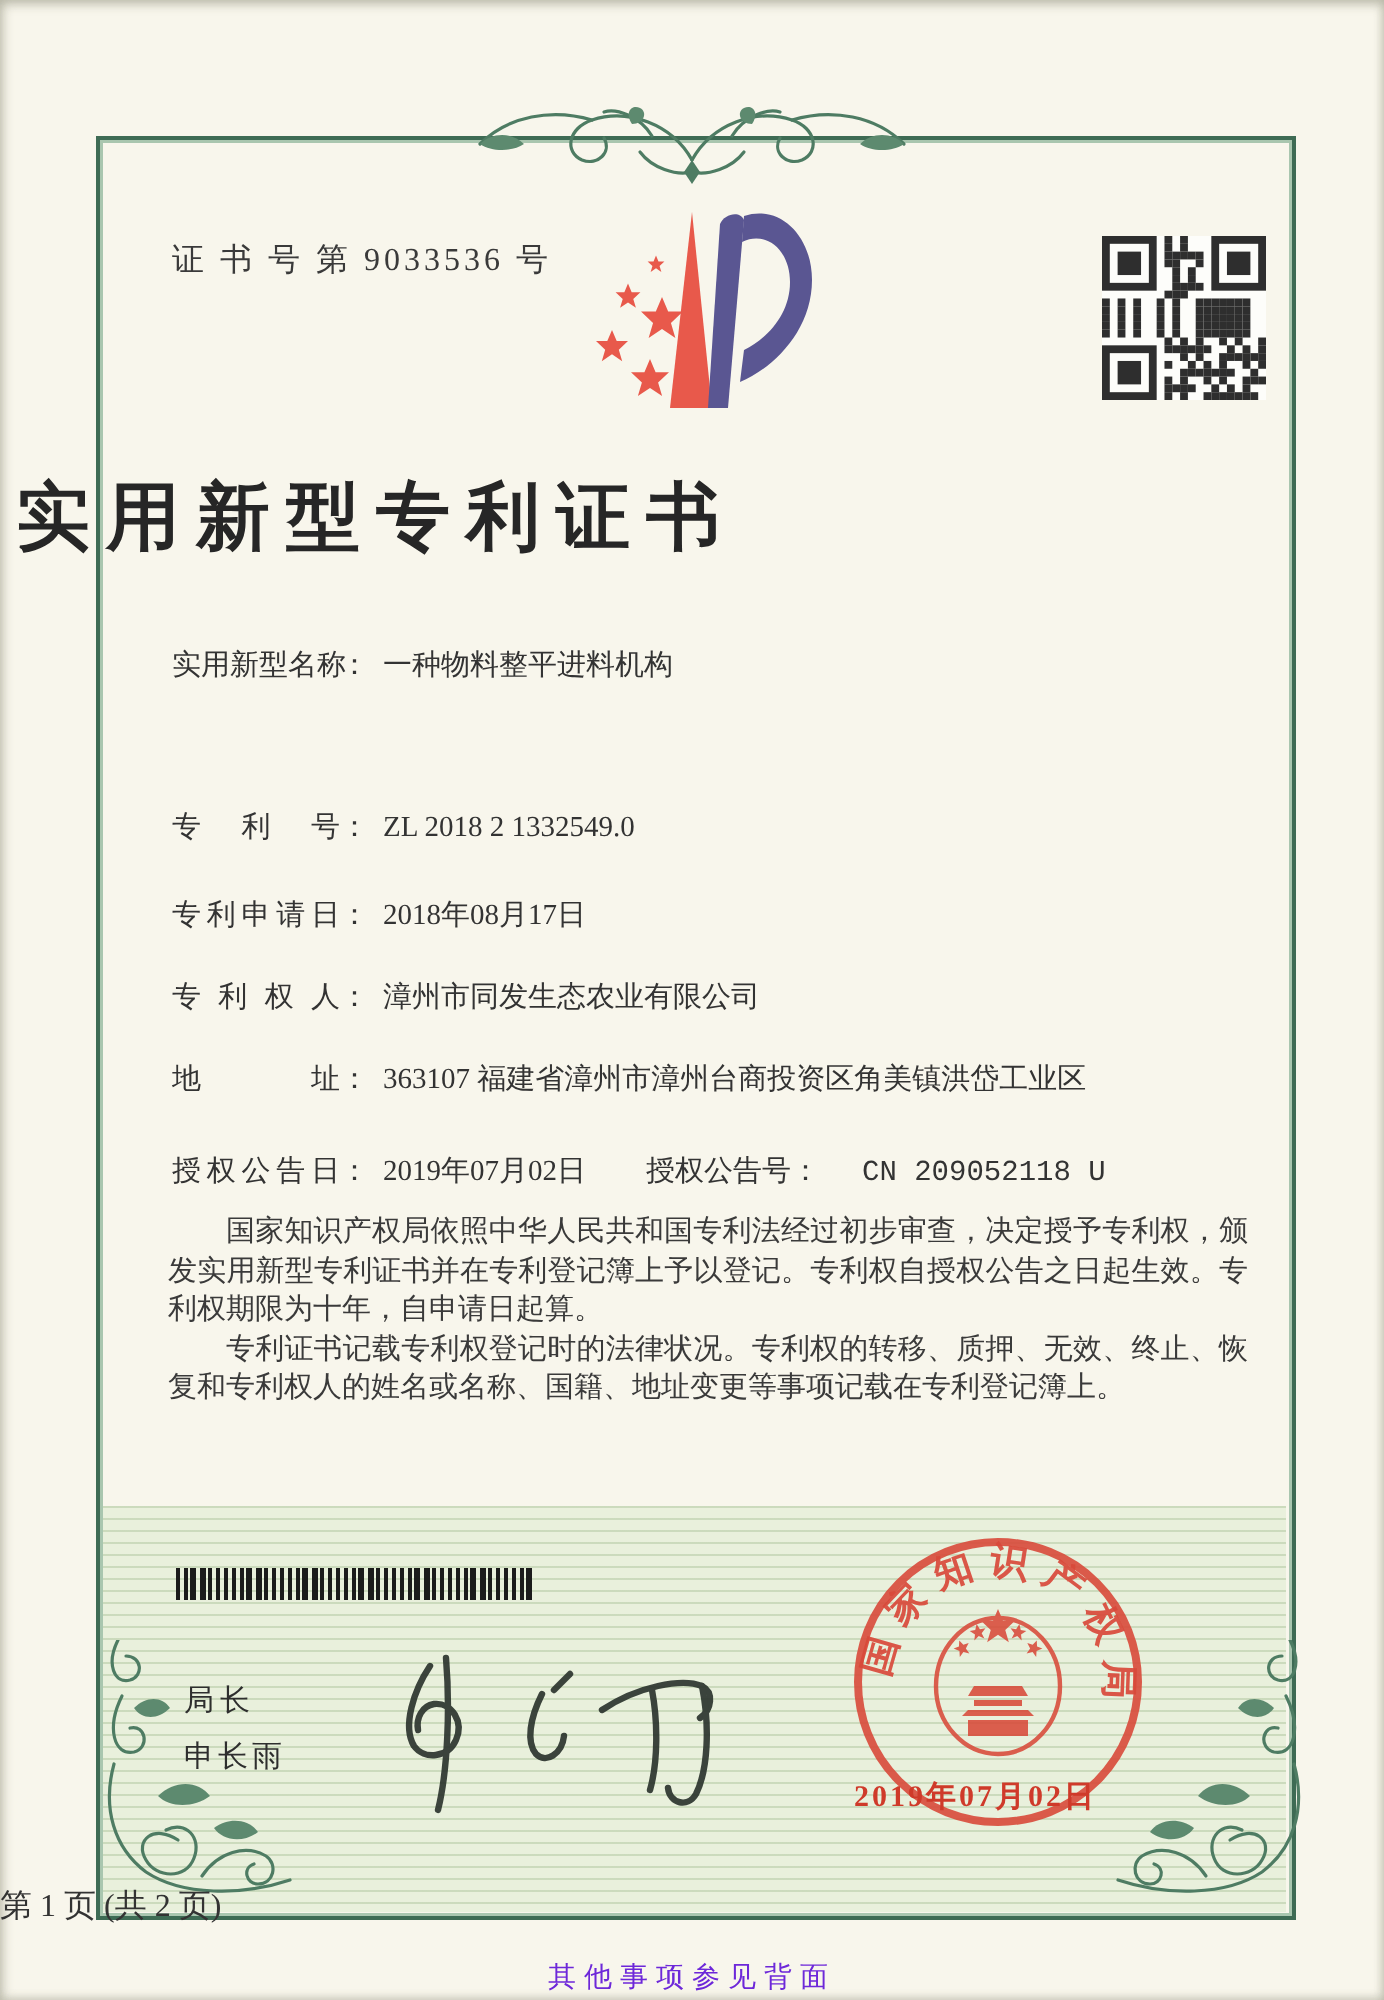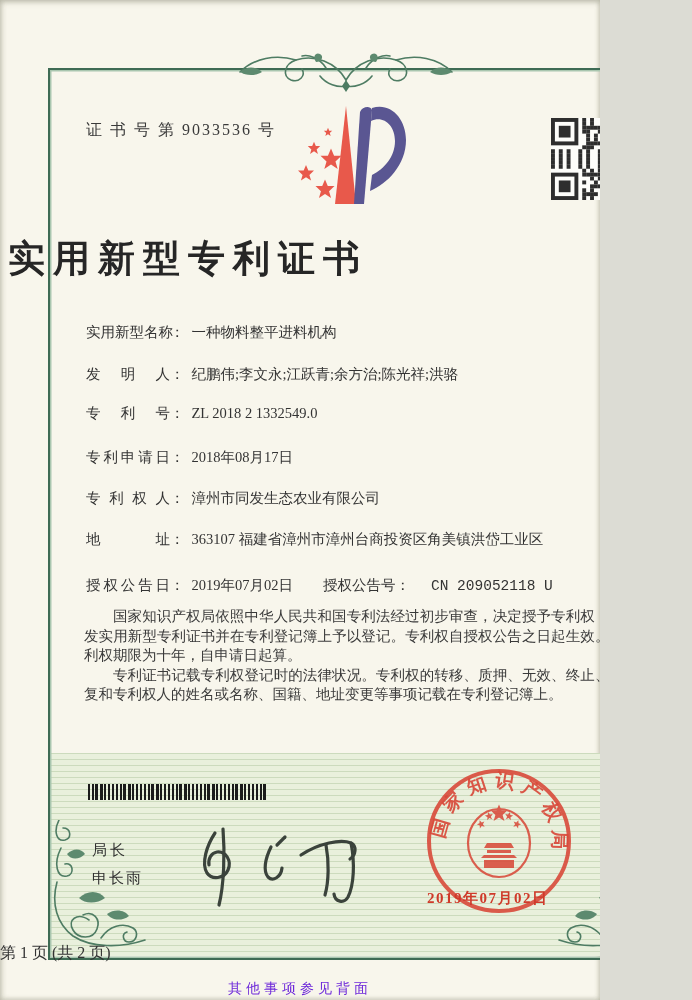--- a/index.html
+++ b/index.html
@@ -1,16 +1,16 @@
 <!DOCTYPE html>
 <html><head>
 <meta charset="utf-8">
 <style>
   html,body{margin:0;padding:0;background:#dcdcd4;}
-  .page{position:relative;width:600px;height:1000px;background:#f8f6ec;overflow:hidden;
+  .page{position:relative;width:692px;height:1000px;background:#f8f6ec;overflow:hidden;
         font-family:"Liberation Serif","DejaVu Serif",serif;color:#333;}
   .page::after{content:"";position:absolute;inset:0;pointer-events:none;
         box-shadow:inset 0 3px 5px rgba(140,140,120,.35), inset 3px 0 5px rgba(150,150,130,.22),
                    inset -2px 0 4px rgba(150,150,130,.18), inset 0 -2px 4px rgba(150,150,130,.2);}
   .band{position:absolute;left:51px;top:753px;width:592px;height:203px;z-index:1;
         background-color:#e9f0dc;
         background-image:repeating-linear-gradient(180deg, rgba(128,163,108,.28) 0 1px, rgba(255,255,255,0) 1px 6px);}
   .frame{position:absolute;left:48px;top:68px;width:596px;height:888px;z-index:2;
         border:2px solid #3e6b54;box-shadow:inset 0 0 0 1.5px #a9c6af;}
   .orn{position:absolute;z-index:3;}
@@ -265,23 +265,20 @@
         <rect x="68" y="80" width="4" height="4" fill="#2e2e2e"></rect>
         <rect x="72" y="80" width="4" height="4" fill="#2e2e2e"></rect>
         <rect x="76" y="80" width="4" height="4" fill="#2e2e2e"></rect>
       </svg>
 
     <h1 class="title">实用新型专利证书</h1>
 
     <div class="row r1">
       <span class="lbl">实用新型名称</span><span class="sep">：</span><span class="val">一种物料整平进料机构</span>
     </div>
-    <div class="row r2">
-      <span class="lbl">发明人</span><span class="sep">：</span><span class="val">纪鹏伟;李文永;江跃青;余方治;陈光祥;洪骆</span>
-    </div>
     <div class="row r3">
       <span class="lbl">专利号</span><span class="sep">：</span><span class="val">ZL 2018 2 1332549.0</span>
     </div>
     <div class="row r4">
       <span class="lbl">专利申请日</span><span class="sep">：</span><span class="val">2018年08月17日</span>
     </div>
     <div class="row r5">
       <span class="lbl">专利权人</span><span class="sep">：</span><span class="val">漳州市同发生态农业有限公司</span>
     </div>
     <div class="row r6">

